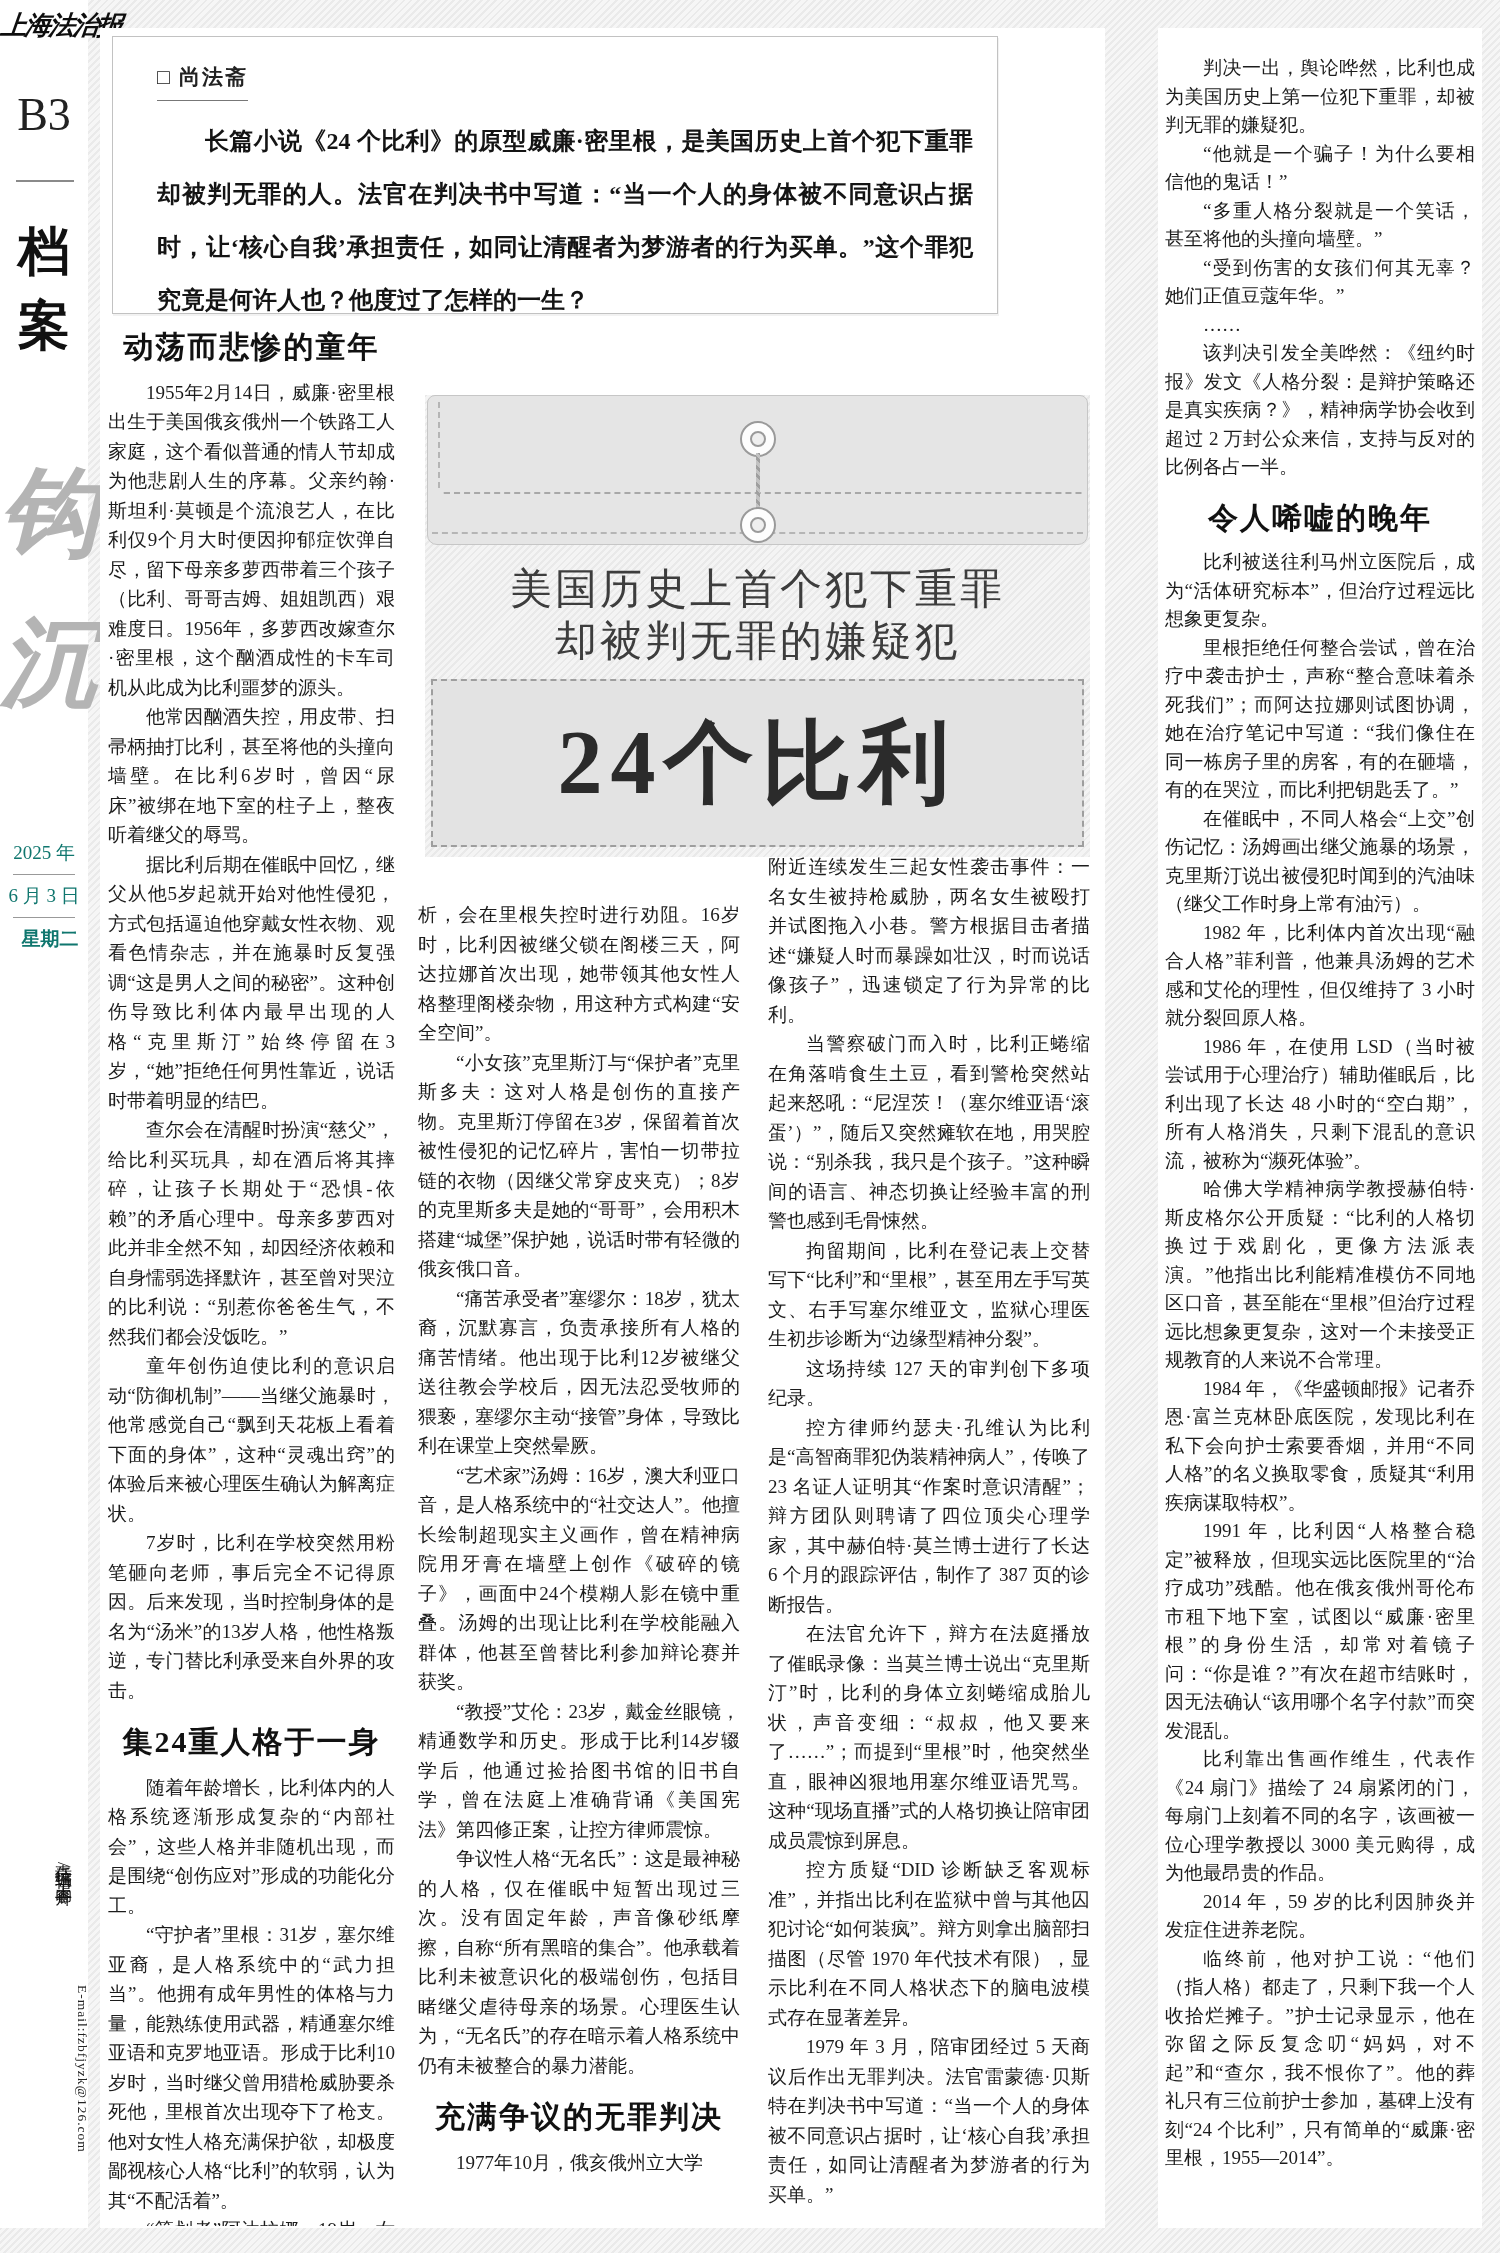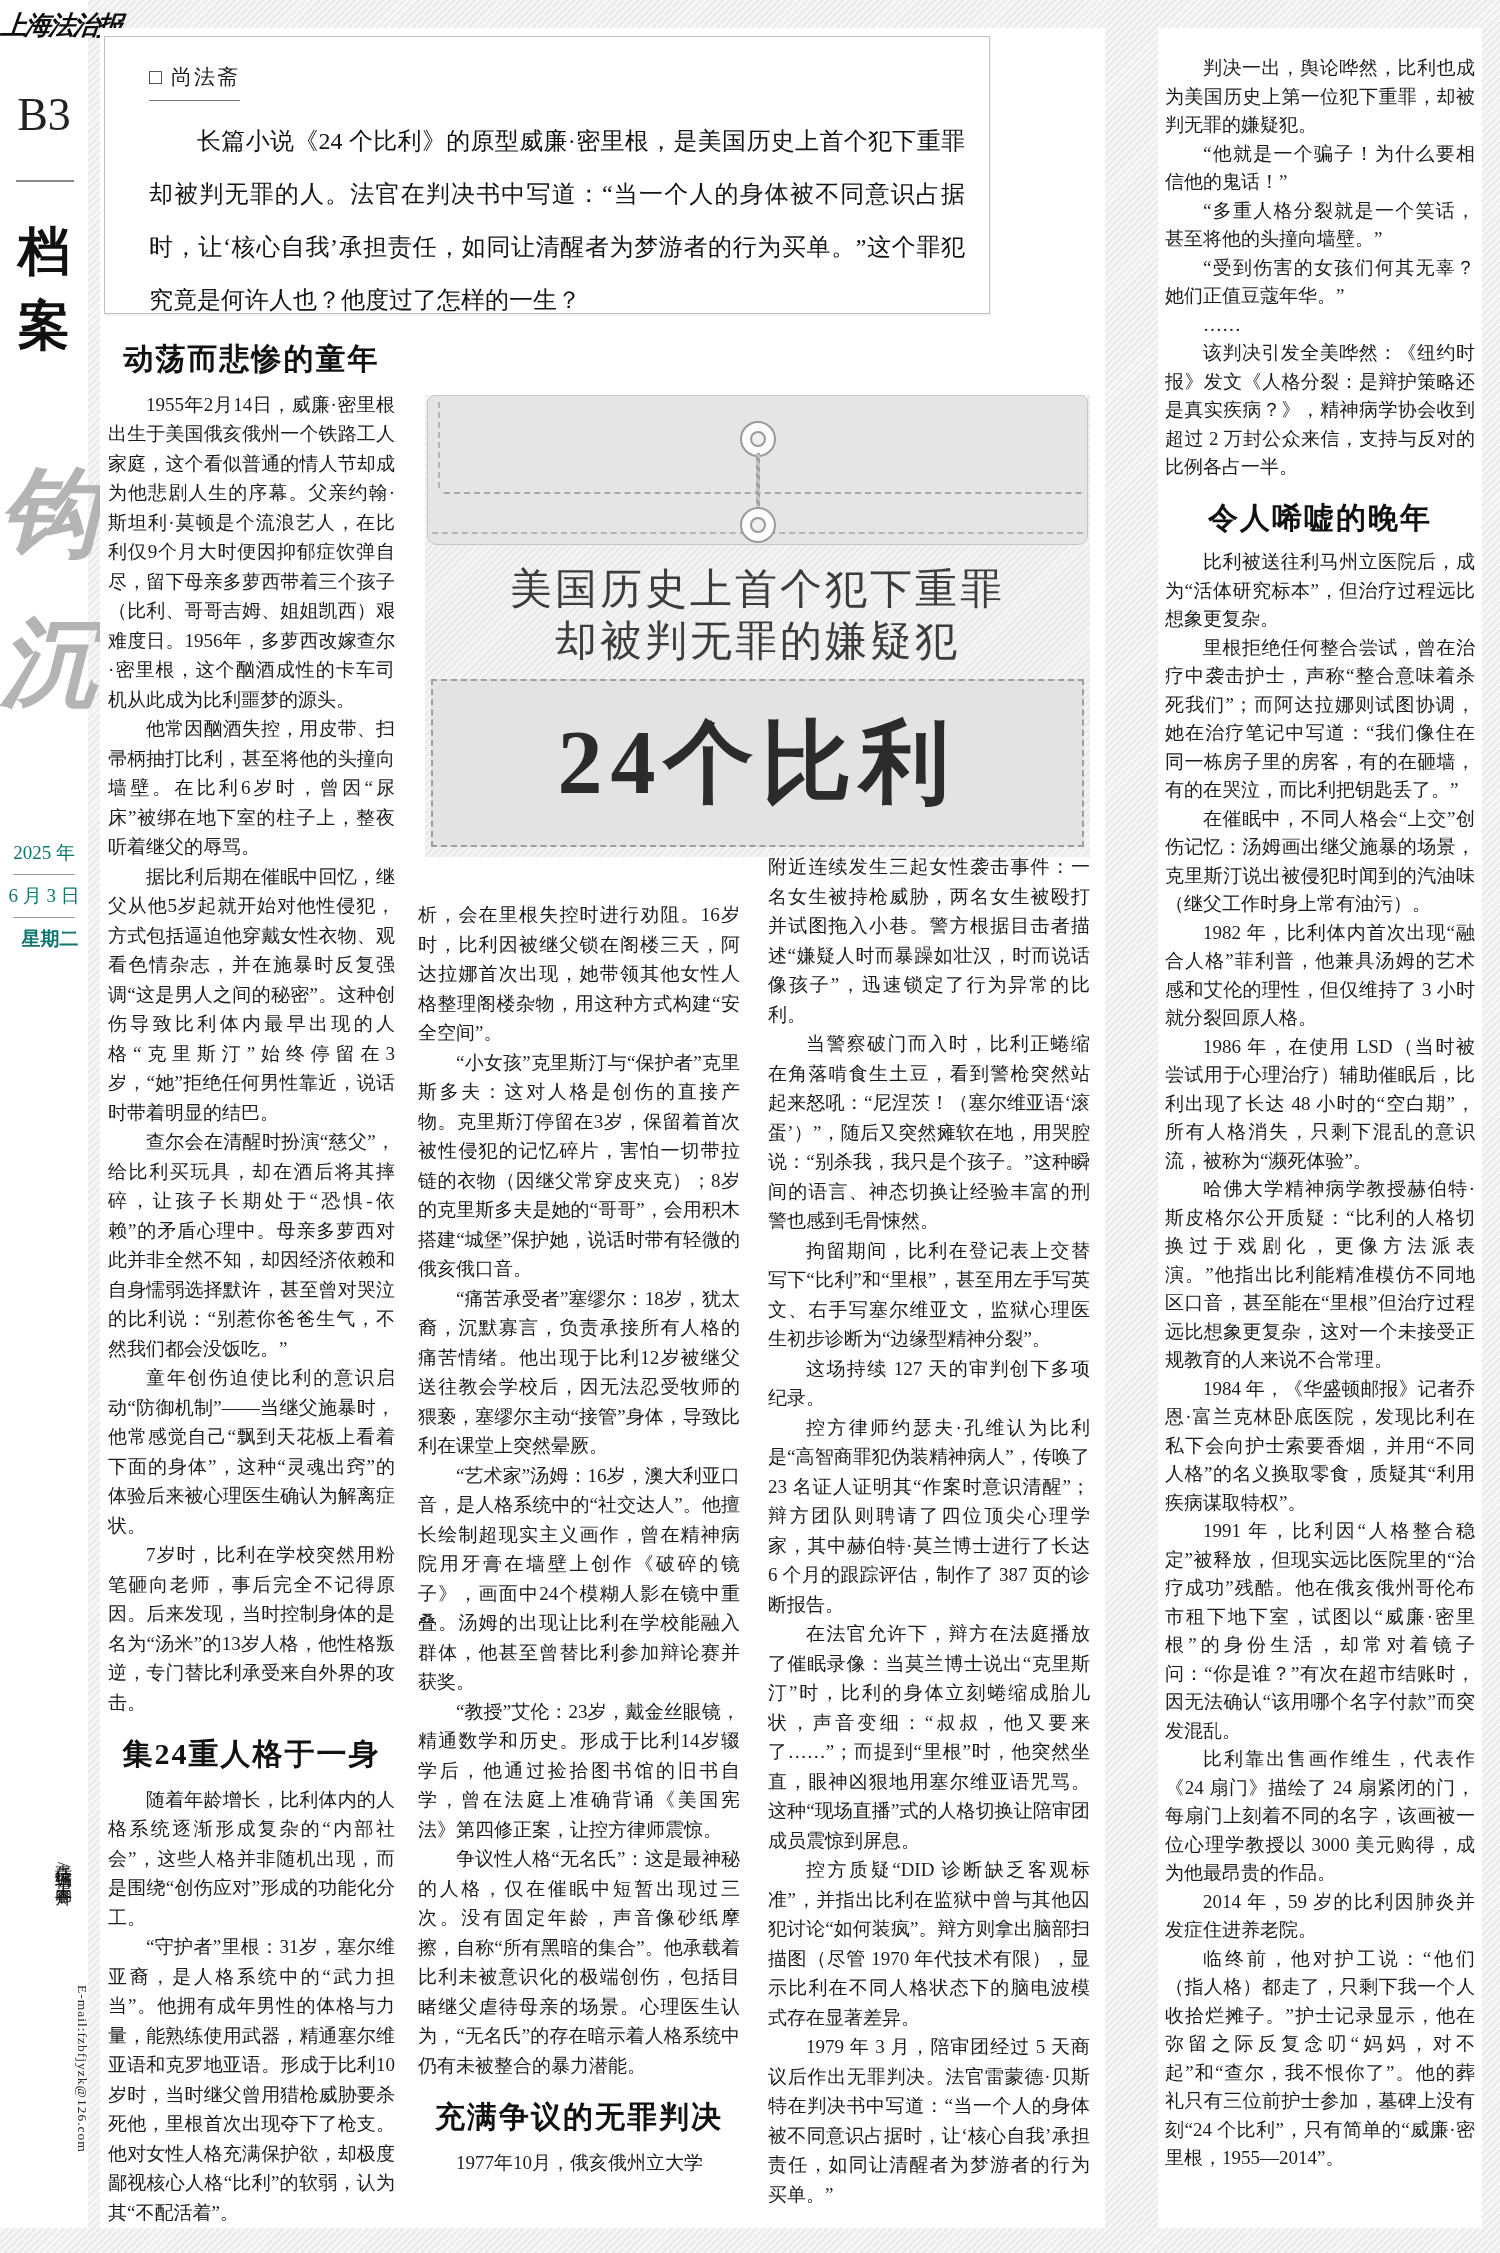--- a/index.html
+++ b/index.html
@@ -32,22 +32,22 @@
   .mast-dates { position:absolute; left:0; top:838px; width:88px; text-align:center;
     font-size:19px; line-height:30px; color:#0f766e; }
   .mast-dates .d-rule { width:62px; height:1px; background:#999; margin:6px auto 6px auto; }
   .mast-weekday { font-weight:bold;padding-left:12px; }
   .credit-editor { position:absolute; left:52px; top:1850px; height:300px;
     writing-mode:vertical-rl; font-size:17px; letter-spacing:3px; color:#111; }
   .credit-mail { position:absolute; left:74px; top:1985px; height:268px;
     writing-mode:vertical-rl; font-size:13.5px; letter-spacing:1px; color:#222; }
 
   
-  .intro-box { position:absolute; left:4px; top:8px; width:886px; height:278px;
-    background:#fff; border:1px solid #c2c2c2; box-shadow:1px 2px 0 rgba(0,0,0,0.05); }
+  .intro-box { position:absolute; left:12px; top:8px; width:886px; height:278px;
+    background:#fff; border:1px solid #c2c2c2; box-shadow:1px 2px 0 rgba(0,0,0,0.05);font-weight:bold; }
   .intro-author { display:inline-block; margin:26px 0 0 44px; font-size:21px; color:#222;
     padding-bottom:9px; border-bottom:1px solid #777; letter-spacing:2px; }
   .intro-text { margin:14px 24px 0 44px; font-size:24px; line-height:53px;
     text-align:justify; text-indent:2em; color:#141414; }
 
   
   .env-block { position:absolute; left:325px; top:367px; width:665px; height:462px;
     background:repeating-linear-gradient(135deg,#e9e9e9 0px,#e9e9e9 2px,#f4f4f4 2px,#f4f4f4 5px); }
   .env-body { position:absolute; left:2px; top:0; right:2px; height:150px;
     background:#e5e5e5; border:1px solid #c6c6c6; border-radius:8px 8px 10px 10px; }
@@ -73,21 +73,21 @@
   .newscol { position:absolute; text-align:justify; font-size:19px; line-height:29.5px; color:#1c1c1c; }
   .col1 { left:8px;   top:300px; width:287px; height:1898px; overflow:hidden; }
   .col2 { left:318px; top:872px; width:322px; height:1374px; overflow:hidden; }
   .col3 { left:668px; top:824px; width:322px; height:1374px; overflow:hidden; }
   .col4 { left:7px;   top:26px;  width:310px; height:2148px; overflow:hidden;
           font-size:19px; line-height:28.5px; }
   .newscol .para { text-indent:2em; }
   .newscol .para.cont { text-indent:0; }
   .col-h { font-size:30px; font-weight:bold; text-align:center; letter-spacing:2px;
     color:#111; margin:22px 0 16px 0; text-indent:0; }
-  .newscol .col-h:first-child { margin-top:16px; }
+  .newscol .col-h:first-child { margin-top:4px; }
 </style>
 </head>
 <body>
 
 <div class="panel panel-sidebar">
   <div class="mast-logo">上海法治报</div>
   <div class="mast-pageno">B3</div>
   <div class="mast-rule rule-b3"></div>
   <div class="mast-section">档<br>案</div>
   <div class="mast-callig">钩<br>沉</div>

